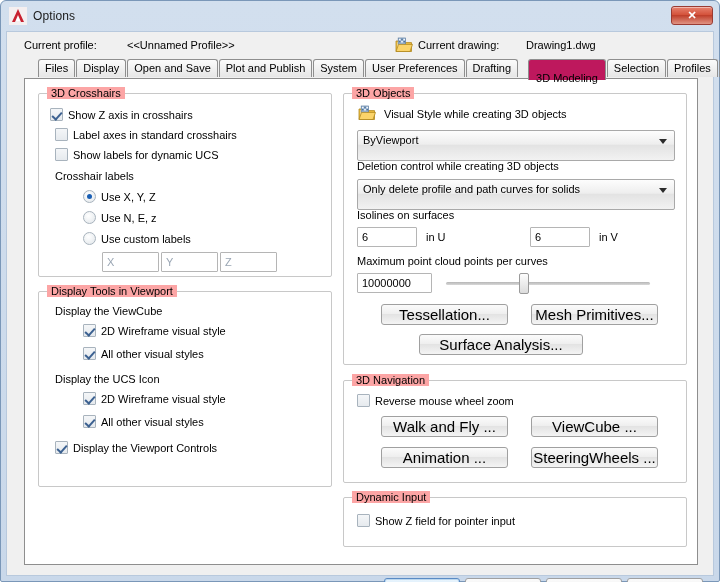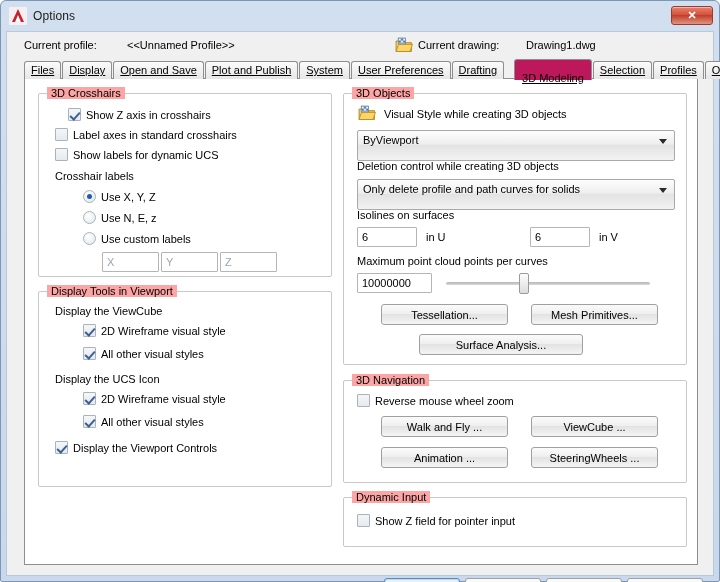--- a/index.html
+++ b/index.html
@@ -67,25 +67,24 @@
   }
   .prow-label { position: absolute; font-size: 11px; color: #000; top: 7px; }
   #profile-label { left: 17px; }
   #profile-value { left: 120px; }
   #drawing-icon { position: absolute; left: 388px; top: 4px; width: 18px; height: 18px; }
   #drawing-label { left: 411px; }
   #drawing-value { left: 519px; }
 
   
   #tabstrip {
-    position: absolute; left: 17px; top: 27px;
+    position: absolute; left: 31px; top: 27px;
     width: 674px; height: 20px;
-    display: flex; align-items: flex-end;
+    display: flex; align-items: flex-start;
     z-index: 3;
-    text-decoration: underline;
   }
   .tab {
     height: 18px;
     line-height: 17px;
     padding: 0 6px;
     margin-right: 1px;
     font-size: 11px;
     background: linear-gradient(180deg,#fbfbfb 0%,#e6e6e6 100%);
     border: 1px solid #8e8e8e;
     border-bottom: none;
@@ -208,21 +207,21 @@
     border-right: 4px solid transparent;
     border-top: 5px solid #2b2b2b;
   }
 
   .btn {
     position: absolute;
     height: 21px;
     border: 1px solid #a0a0a0;
     border-radius: 3px;
     background: linear-gradient(180deg,#fbfbfb 0%, #efefef 45%, #e3e3e3 50%, #f4f4f4 100%);
-    font-size: 11px;
+    font-size: 15px;
     color: #000;
     display: flex; align-items: center; justify-content: center;
     cursor: pointer;
     white-space: nowrap;
   }
 
   
   .footer-btn {
     position: absolute;
     top: 546px;
@@ -295,21 +294,21 @@
       <div class="tab"><span>Selection</span></div>
       <div class="tab"><span>Profiles</span></div>
       <div class="tab"><span>Online</span></div>
     </div>
 
     <div id="tabpanel">
 
       <div class="group" style="left:13px; top:14px; width:294px; height:184px;">
         <span class="group-title">3D Crosshairs</span>
 
-        <div class="cb-row" style="left:29px; top:14px;">
+        <div class="cb-row" style="left:11px; top:14px;">
           <span class="cbox checked"></span>
           <span class="cb-label">Show Z axis in crosshairs</span>
         </div>
         <div class="cb-row" style="left:16px; top:34px;">
           <span class="cbox"></span>
           <span class="cb-label">Label axes in standard crosshairs</span>
         </div>
         <div class="cb-row" style="left:16px; top:54px;">
           <span class="cbox"></span>
           <span class="cb-label">Show labels for dynamic UCS</span>

